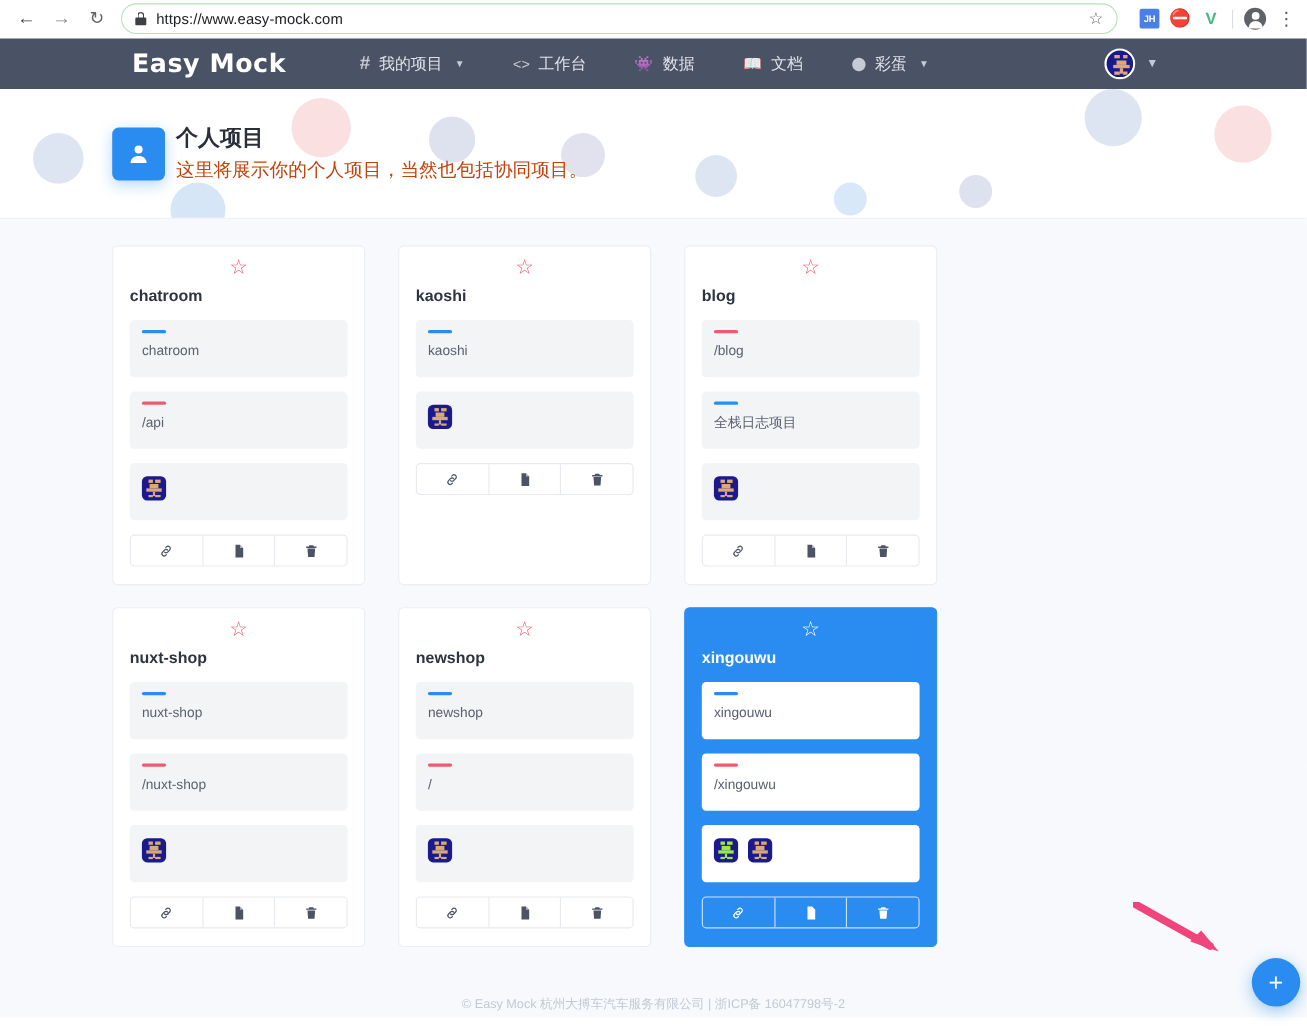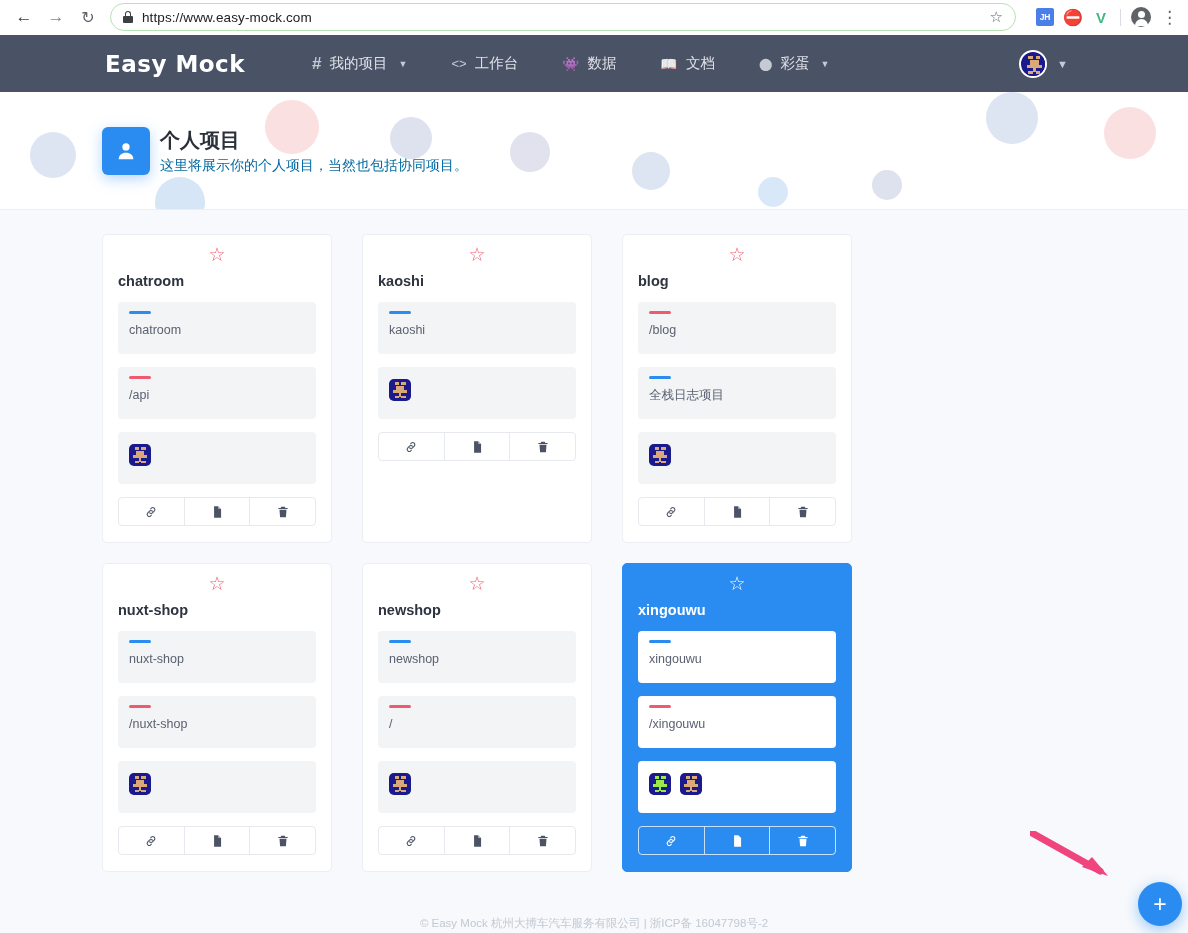--- a/index.html
+++ b/index.html
@@ -37,22 +37,22 @@
   .ext-red { color: #e8342a; font-size: 16px; }
   .ext-vue { color: #41b883; font-size: 15px; font-weight: bold; }
   .divider-v { width: 1px; height: 17px; background: #dadce0; }
   .profile-ico { width: 20px; height: 20px; border-radius: 50%; background: #5f6368; position: relative; }
   .profile-ico::before { content:""; position:absolute; top:4px; left:6.5px; width:7px; height:7px; border-radius:50%; background:#fff; }
   .profile-ico::after { content:""; position:absolute; bottom:1px; left:3.5px; width:13px; height:7px; border-radius:7px 7px 0 0; background:#fff; }
   .kebab { color: #5f6368; font-size: 17px; line-height: 1; letter-spacing: 0; }
 
   
   .navbar {
-    height: 57px; background: #4a5266;
-    display: flex; align-items: center; padding: 0 20px;
+    height: 46px; background: #4a5266;
+    display: flex; align-items: center; padding: 0 35px;
   }
   .brand {
     color: #fff; font-size: 23px; font-weight: bold;
     font-family: "DejaVu Sans", sans-serif;
     letter-spacing: .5px; margin-left: 85px; margin-right: 24px;
   }
   .nav-search {
     width: 148px; height: 30px; background: #5a6276; border: none; border-radius: 4px;
     color: #cfd3dc; font-size: 12.5px; padding: 0 10px;
     font-family: "Liberation Sans", sans-serif;
@@ -80,21 +80,21 @@
   }
   .blob { position: absolute; border-radius: 50%; }
   .hdr-left { display: flex; align-items: center; gap: 10px; z-index: 2; }
   .proj-icon {
     width: 48px; height: 48px; border-radius: 6px; background: #2a8cf0;
     display: flex; align-items: center; justify-content: center;
     box-shadow: 0 4px 14px rgba(42,140,240,.35);
   }
   .proj-icon svg { width: 22px; height: 22px; fill: #fff; }
   .hdr-title { font-size: 20px; font-weight: bold; color: #2a2f3a; line-height: 1.35; }
-  .hdr-sub { font-size: 14px; color: #0369a1; margin-top: 3px; }
+  .hdr-sub { font-size: 17px; color: #c2410c; margin-top: 3px; }
   .seg-group { margin-left: auto; display: flex; z-index: 2; }
   .seg {
     height: 29px; min-width: 58px; padding: 0 12px;
     display: flex; align-items: center; justify-content: center;
     font-size: 12.5px; color: #525c69; background: #fff;
     border: 1px solid #dcdfe6; border-left: none; cursor: pointer;
   }
   .seg:first-child { border-left: 1px solid #dcdfe6; border-radius: 4px 0 0 4px; }
   .seg:last-child { border-radius: 0 4px 4px 0; }
   .seg.active { color: #2a8cf0; border-color: #2a8cf0; position: relative; z-index: 1; }

